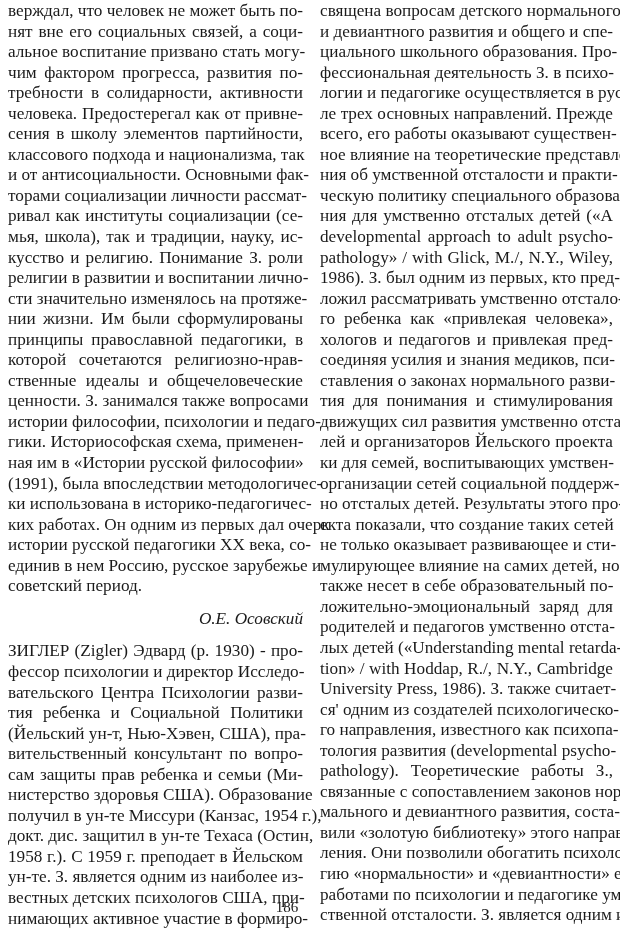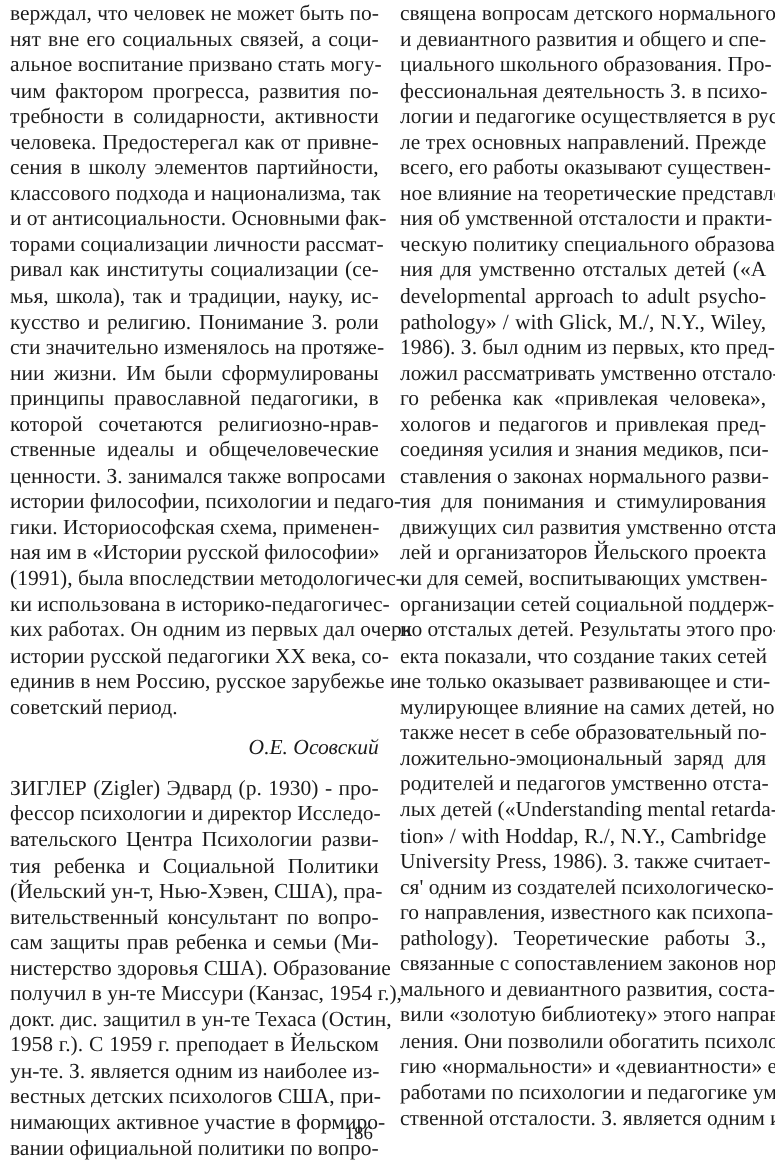--- a/index.html
+++ b/index.html
@@ -28,20 +28,21 @@
     <span class="line">чим фактором прогресса, развития по-</span>
     <span class="line">требности в солидарности, активности</span>
     <span class="line">человека. Предостерегал как от привне-</span>
     <span class="line">сения в школу элементов партийности,</span>
     <span class="line">классового подхода и национализма, так</span>
     <span class="line">и от антисоциальности. Основными фак-</span>
     <span class="line">торами социализации личности рассмат-</span>
     <span class="line">ривал как институты социализации (се-</span>
     <span class="line">мья, школа), так и традиции, науку, ис-</span>
     <span class="line">кусство и религию. Понимание З. роли</span>
+    <span class="line">религии в развитии и воспитании лично-</span>
     <span class="line">сти значительно изменялось на протяже-</span>
     <span class="line">нии жизни. Им были сформулированы</span>
     <span class="line">принципы православной педагогики, в</span>
     <span class="line">которой сочетаются религиозно-нрав-</span>
     <span class="line">ственные идеалы и общечеловеческие</span>
     <span class="line">ценности. З. занимался также вопросами</span>
     <span class="line">истории философии, психологии и педаго-</span>
     <span class="line">гики. Историософская схема, применен-</span>
     <span class="line">ная им в «Истории русской философии»</span>
     <span class="line">(1991), была впоследствии методологичес-</span>
@@ -103,20 +104,21 @@
   <span class="line">не только оказывает развивающее и сти-</span>
   <span class="line">мулирующее влияние на самих детей, но</span>
   <span class="line">также несет в себе образовательный по-</span>
   <span class="line">ложительно-эмоциональный заряд для</span>
   <span class="line">родителей и педагогов умственно отста-</span>
   <span class="line">лых детей («Understanding mental retarda-</span>
   <span class="line">tion» / with Hoddap, R./, N.Y., Cambridge</span>
   <span class="line">University Press, 1986). З. также считает-</span>
   <span class="line">ся' одним из создателей психологическо-</span>
   <span class="line">го направления, известного как психопа-</span>
+  <span class="line">тология развития (developmental psycho-</span>
   <span class="line">pathology). Теоретические работы З.,</span>
   <span class="line">связанные с сопоставлением законов нор-</span>
   <span class="line">мального и девиантного развития, соста-</span>
   <span class="line">вили «золотую библиотеку» этого направ-</span>
   <span class="line">ления. Они позволили обогатить психоло-</span>
   <span class="line">гию «нормальности» и «девиантности» его</span>
   <span class="line">работами по психологии и педагогике ум-</span>
   <span class="line">ственной отсталости. З. является одним из</span>
 
 </div>

